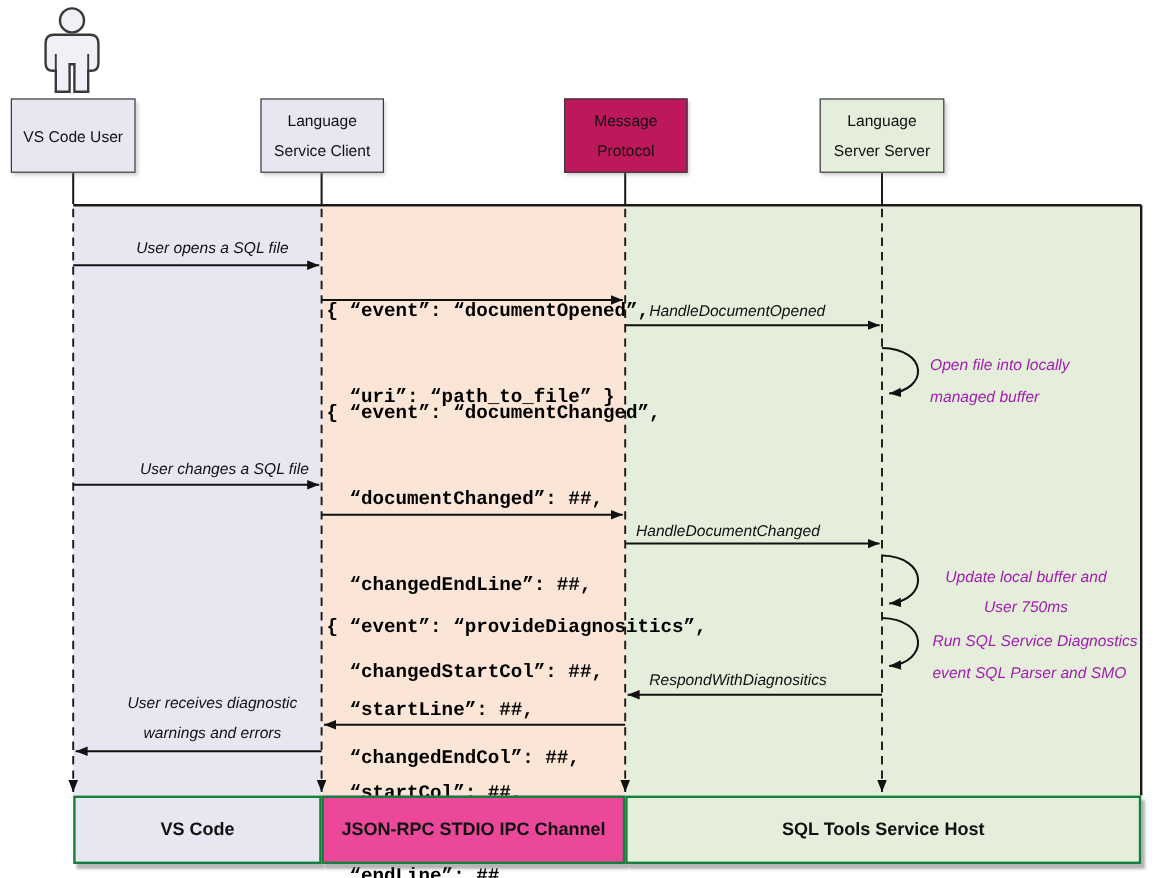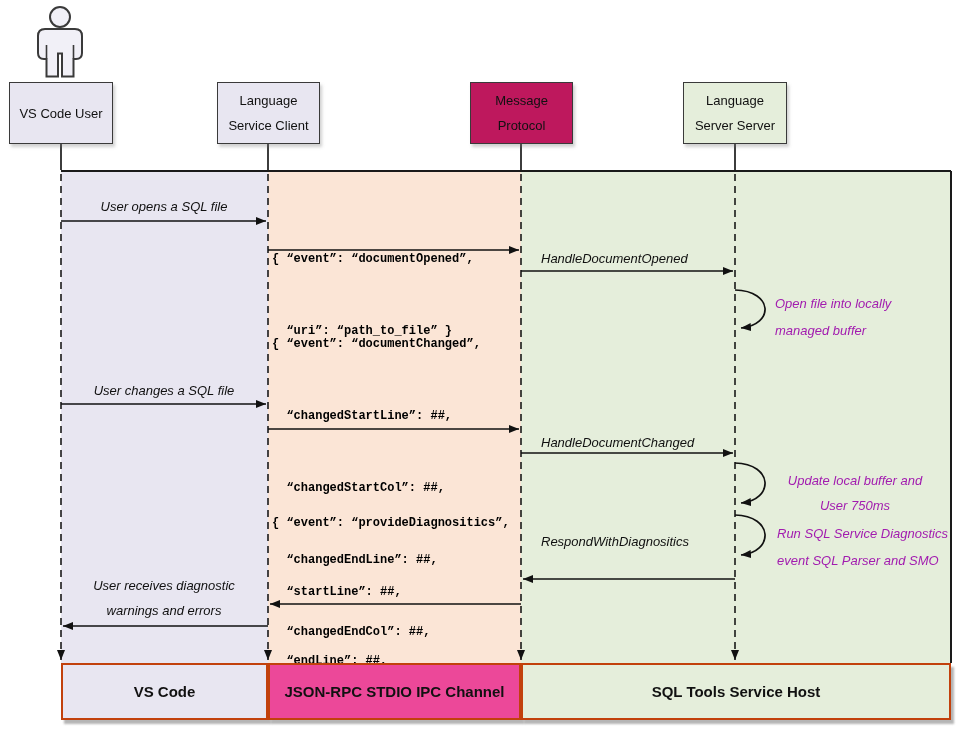--- a/index.html
+++ b/index.html
@@ -13,34 +13,34 @@
   #svg-layer{position:absolute;left:0;top:0;z-index:2;}
   .actor-box{
     position:absolute;top:82px;height:62px;box-sizing:border-box;
     border:1.7px solid #3a3a3a;z-index:4;
     display:flex;flex-direction:column;align-items:center;justify-content:center;
     font-size:13px;line-height:25px;text-align:center;
     box-shadow:2px 3px 3px rgba(120,120,120,0.35);
   }
   .footer-box{
     position:absolute;top:663px;height:57px;box-sizing:border-box;
-    border:2px solid #c2410c;z-index:4;
+    border:2px solid #15803d;z-index:4;
     display:flex;align-items:center;justify-content:center;
     font-size:15px;font-weight:bold;
     box-shadow:3px 4px 2px rgba(90,90,90,0.45);
   }
   .lbl{position:absolute;z-index:3;font-style:italic;font-size:13px;line-height:16px;white-space:nowrap;color:#101010;}
-  .lbl-center{transform:translateX(-50%);text-align:center;}
+  .lbl-center{transform:translateX(-50%);text-align:center;margin-left:13px;}
   .lbl-multi{white-space:normal;line-height:25px;text-align:center;width:210px;}
   .note{position:absolute;z-index:3;font-style:italic;font-size:13px;line-height:27px;white-space:nowrap;color:#a21caf;}
   .note-center{text-align:center;white-space:normal;}
   .mono{
     position:absolute;z-index:3;
     font-family:"Liberation Mono","DejaVu Sans Mono",monospace;
-    font-weight:bold;font-size:12px;line-height:24px;white-space:pre;color:#000;
+    font-weight:bold;font-size:16px;line-height:24px;white-space:pre;color:#000;
   }
 </style>
 </head>
 <body>
 
 <div id="stage">
 
   <div class="lane" style="left:61px; width:207px;background:#E8E6F1;"></div>
   <div class="lane" style="left:268px;width:253px;background:#FBE5D6;"></div>
   <div class="lane" style="left:521px;width:430px;background:#E5EEDB;"></div>
@@ -105,23 +105,23 @@
     <div>Message</div>
     <div>Protocol</div>
   </div>
   <div class="actor-box" style="left:683px;width:104px;background:#E5EEDB;">
     <div>Language</div>
     <div>Server Server</div>
   </div>
 
   <div class="lbl lbl-center" style="left:164px;top:199px;">User opens a SQL file</div>
   <div class="lbl" style="left:541px;top:251px;">HandleDocumentOpened</div>
-  <div class="lbl lbl-center" style="left:164px;top:383px;">User changes a SQL file</div>
-  <div class="lbl" style="left:541px;top:435px;">HandleDocumentChanged</div>
-  <div class="lbl" style="left:541px;top:534px;">RespondWithDiagnositics</div>
+  <div class="lbl lbl-center" style="left:174px;top:383px;">User changes a SQL file</div>
+  <div class="lbl" style="left:530px;top:435px;">HandleDocumentChanged</div>
+  <div class="lbl" style="left:541px;top:559px;">RespondWithDiagnositics</div>
   <div class="lbl lbl-center lbl-multi" style="left:164px;top:573px;">
     <div>User receives diagnostic</div>
     <div>warnings and errors</div>
   </div>
 
   <div class="note" style="left:775px;top:290px;">
     <div>Open file into locally</div>
     <div>managed buffer</div>
   </div>
   <div class="note note-center" style="left:775px;top:468px;width:160px;line-height:25px;">
@@ -132,29 +132,30 @@
     <div>Run SQL Service Diagnostics</div>
     <div>event SQL Parser and SMO</div>
   </div>
 
   <div class="mono" style="left:272px;top:199px;">
     <div>{ “event”: “documentOpened”,</div>
     <div>  “uri”: “path_to_file” }</div>
   </div>
   <div class="mono" style="left:272px;top:284px;">
     <div>{ “event”: “documentChanged”,</div>
-    <div>  “changedStartLine”: ##,</div>
+    <div>  “documentChanged”: ##,</div>
+    <div>  “changedEndLine”: ##,</div>
     <div>  “changedStartCol”: ##,</div>
-    <div>  “changedEndLine”: ##,</div>
     <div>  “changedEndCol”: ##,</div>
     <div>  “changedText”: “changed txt” }</div>
   </div>
   <div class="mono" style="left:272px;top:466px;line-height:23px;">
     <div>{ “event”: “provideDiagnositics”,</div>
     <div>  “startLine”: ##,</div>
+    <div>  “startCol”: ##,</div>
     <div>  “endLine”: ##,</div>
     
     
   </div>
 
   <div class="footer-box" style="left:61px;width:207px;background:#E8E6F1;">
     <span>VS Code</span>
   </div>
   <div class="footer-box" style="left:268px;width:253px;background:#ec4899;">
     <span>JSON-RPC STDIO IPC Channel</span>

